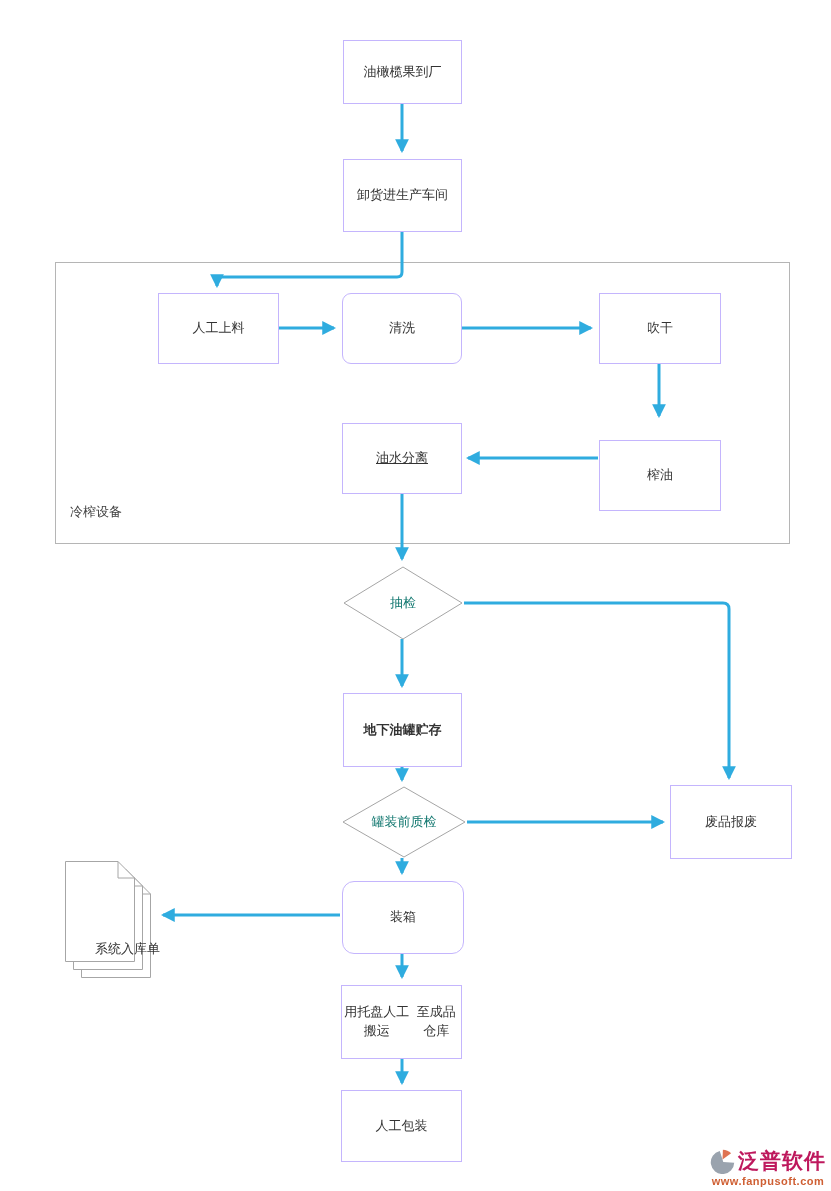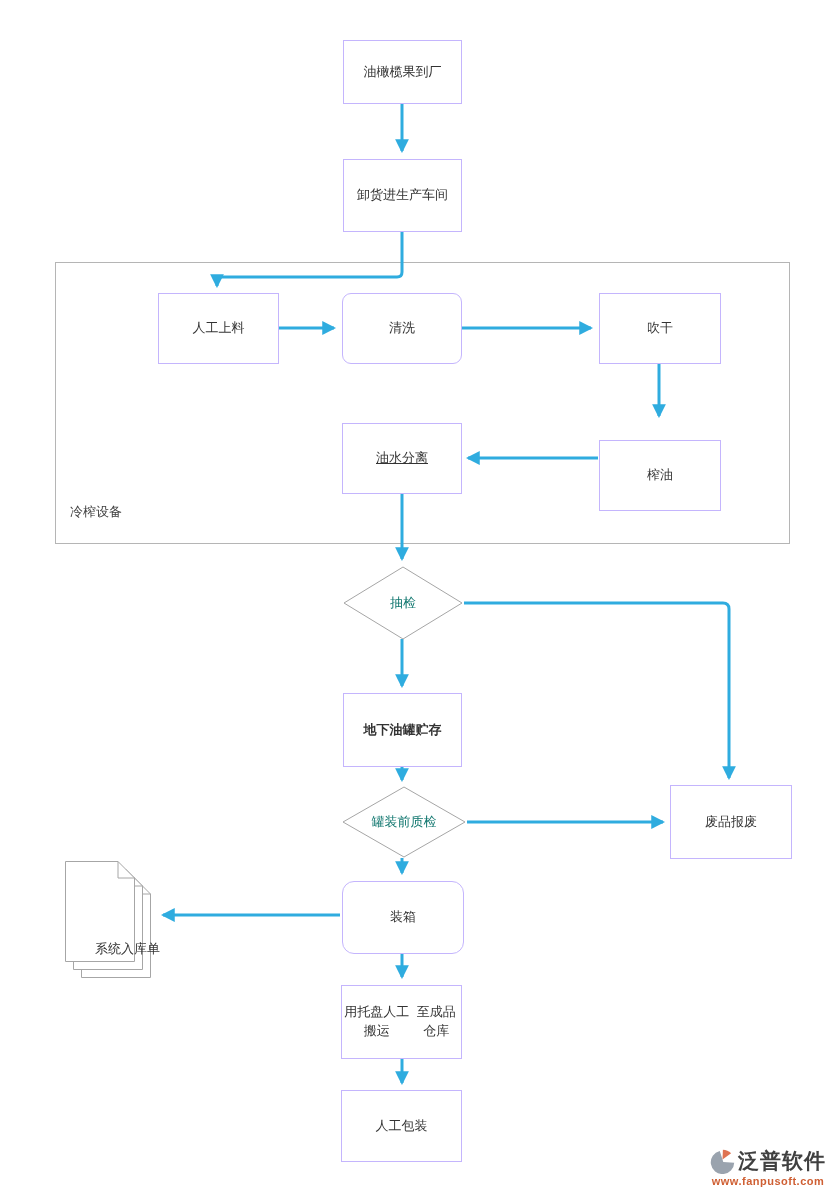--- a/index.html
+++ b/index.html
@@ -21,21 +21,21 @@
   .diamond .dlabel{position:absolute;left:0;top:0;width:100%;height:100%;
     display:flex;align-items:center;justify-content:center;
     font-size:13px;color:#0f766e;white-space:nowrap;}
 
   .doc-node{position:absolute;left:64px;top:860px;width:92px;height:118px;z-index:3;}
   .doc-node .dlabel{position:absolute;left:-8px;top:44px;width:104px;text-align:right;
     font-size:13px;color:#333333;white-space:nowrap;margin-top:36px;}
 
   .watermark{position:absolute;right:5px;bottom:4px;z-index:4;text-align:center;}
   .brand-row{display:flex;align-items:center;justify-content:flex-start;gap:3px;}
-  .brand-text{font-size:21px;font-weight:bold;color:#404040;letter-spacing:1px;}
+  .brand-text{font-size:21px;font-weight:bold;color:#be185d;letter-spacing:1px;}
   .brand-url{font-size:11px;font-weight:bold;color:#cf5f33;margin-top:0px;letter-spacing:0.5px;}
 </style>
 </head>
 <body>
 
 <div class="canvas">
 
   <svg class="connector-layer" width="831" height="1191" viewBox="0 0 831 1191">
     <defs>
       <marker id="ah" viewBox="0 0 10 10" refX="8.5" refY="5" markerWidth="4.6" markerHeight="4.6" orient="auto-start-reverse">

